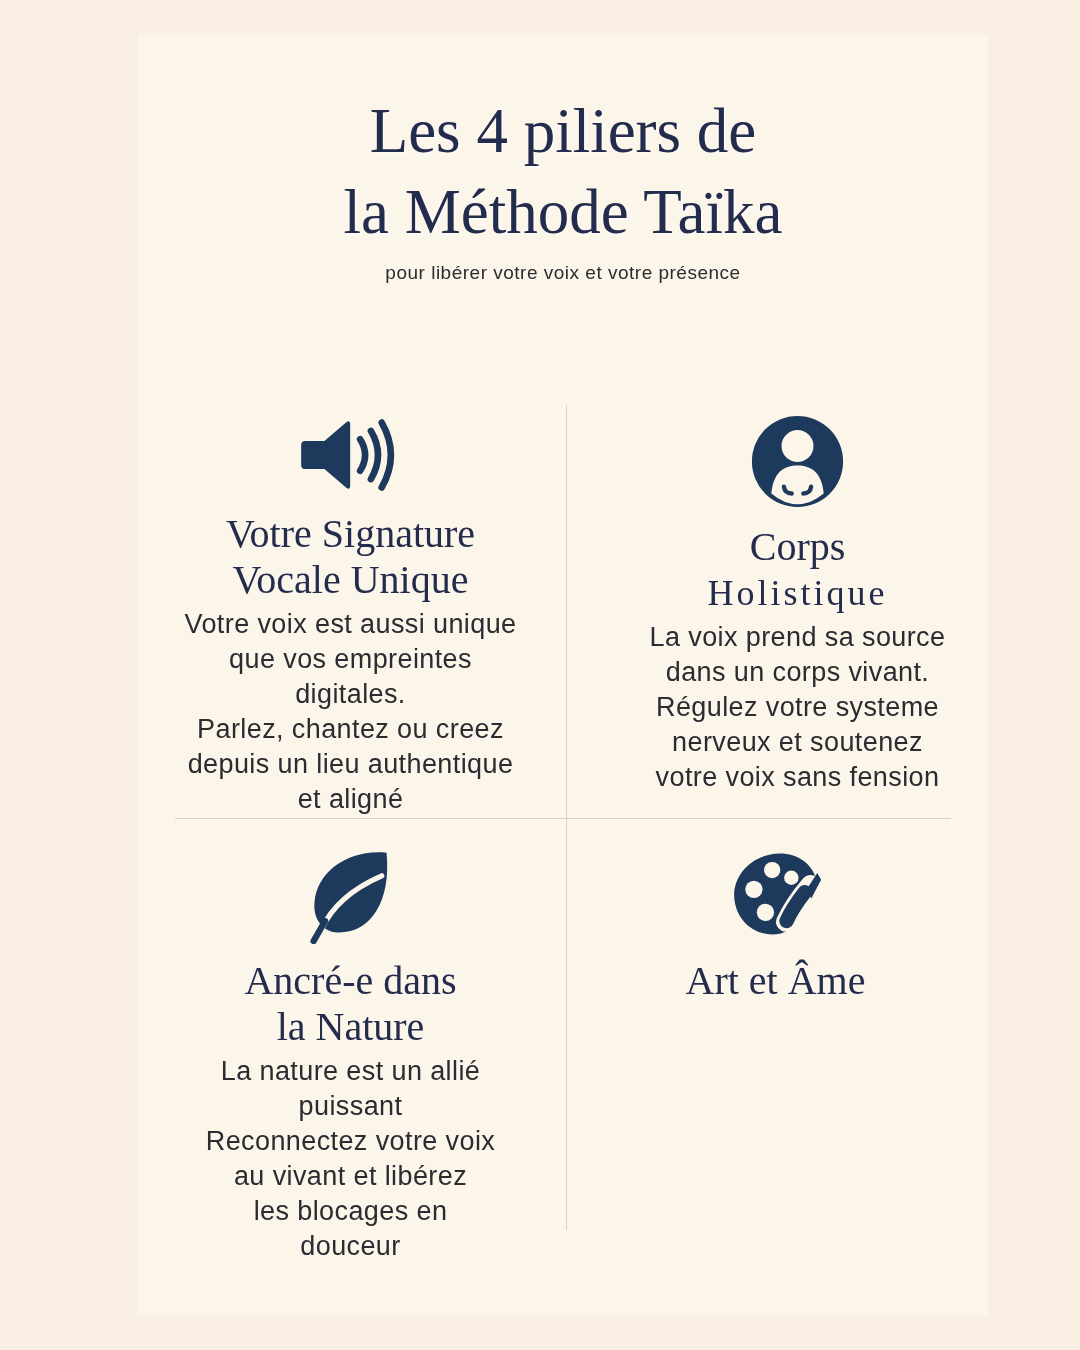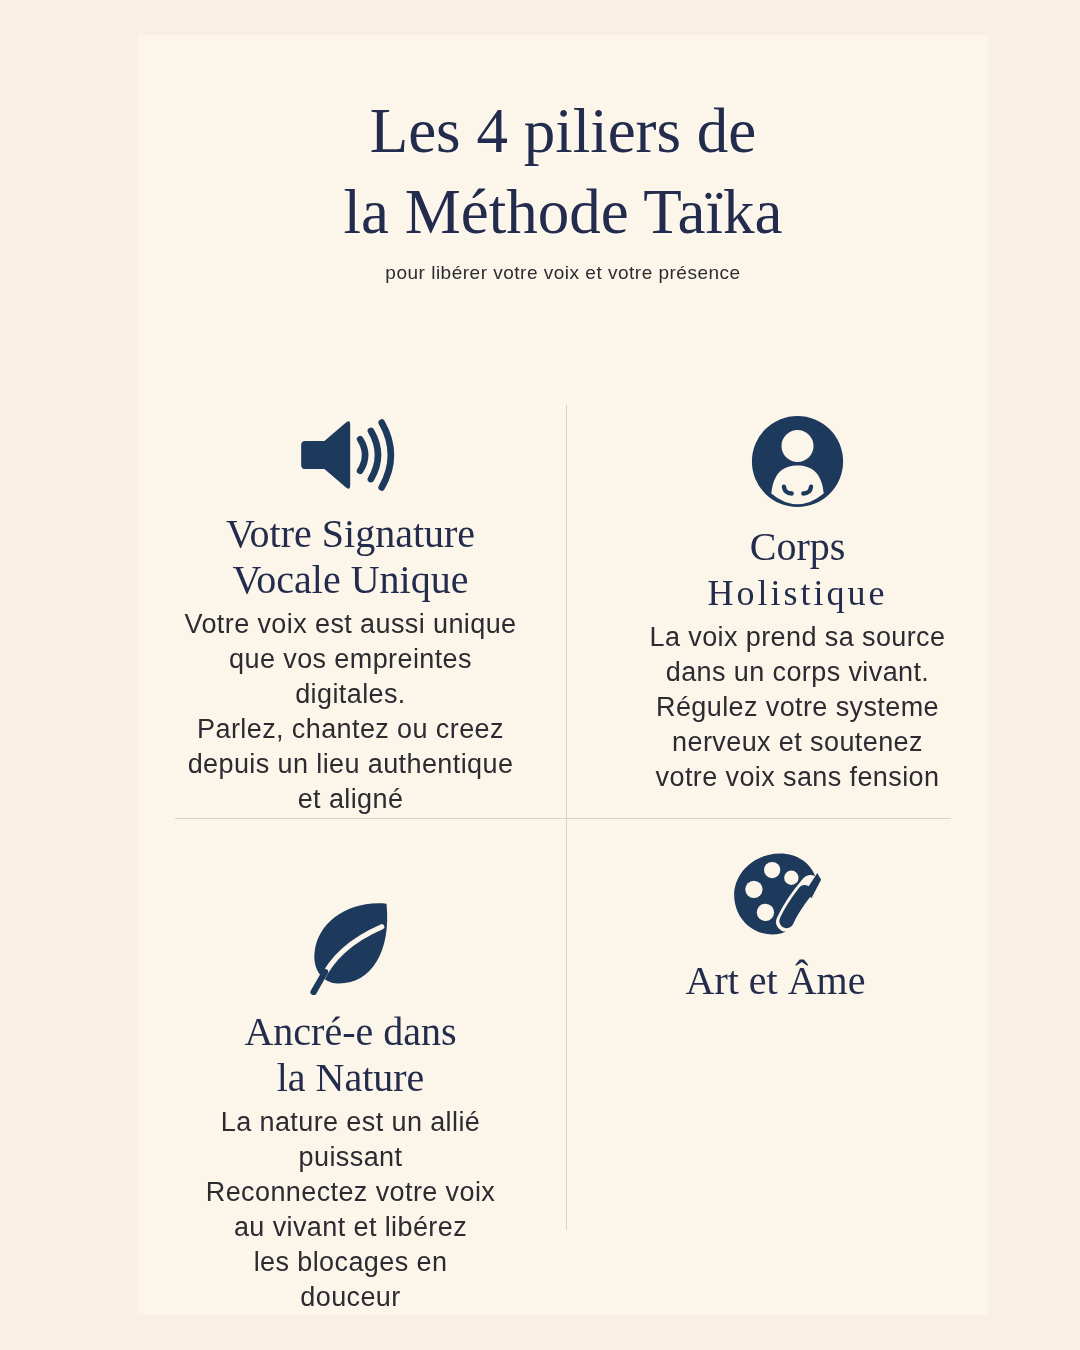--- a/index.html
+++ b/index.html
@@ -78,21 +78,21 @@
   .quad {
     position: absolute;
     width: 425px;
     display: flex;
     flex-direction: column;
     align-items: center;
     text-align: center;
   }
   .q-tl { left: 0;     top: 370px; height: 413px; }
   .q-tr { left: 447px; top: 370px; height: 413px; }
-  .q-bl { left: 0;     top: 783px; height: 497px; justify-content: flex-end; }
+  .q-bl { left: 0;     top: 783px; height: 497px; }
   .q-br { left: 425px; top: 783px; height: 497px; }
 
   .quad .icon { color: var(--navy); flex: none; }
   .q-tl .icon { margin-top: 6px; }
   .q-tr .icon { margin-top: 8px; }
   .q-bl .icon, .q-br .icon { margin-top: 30px; }
 
   .pillar-title {
     font-family: "Liberation Serif", "DejaVu Serif", serif;
     font-weight: 500;

